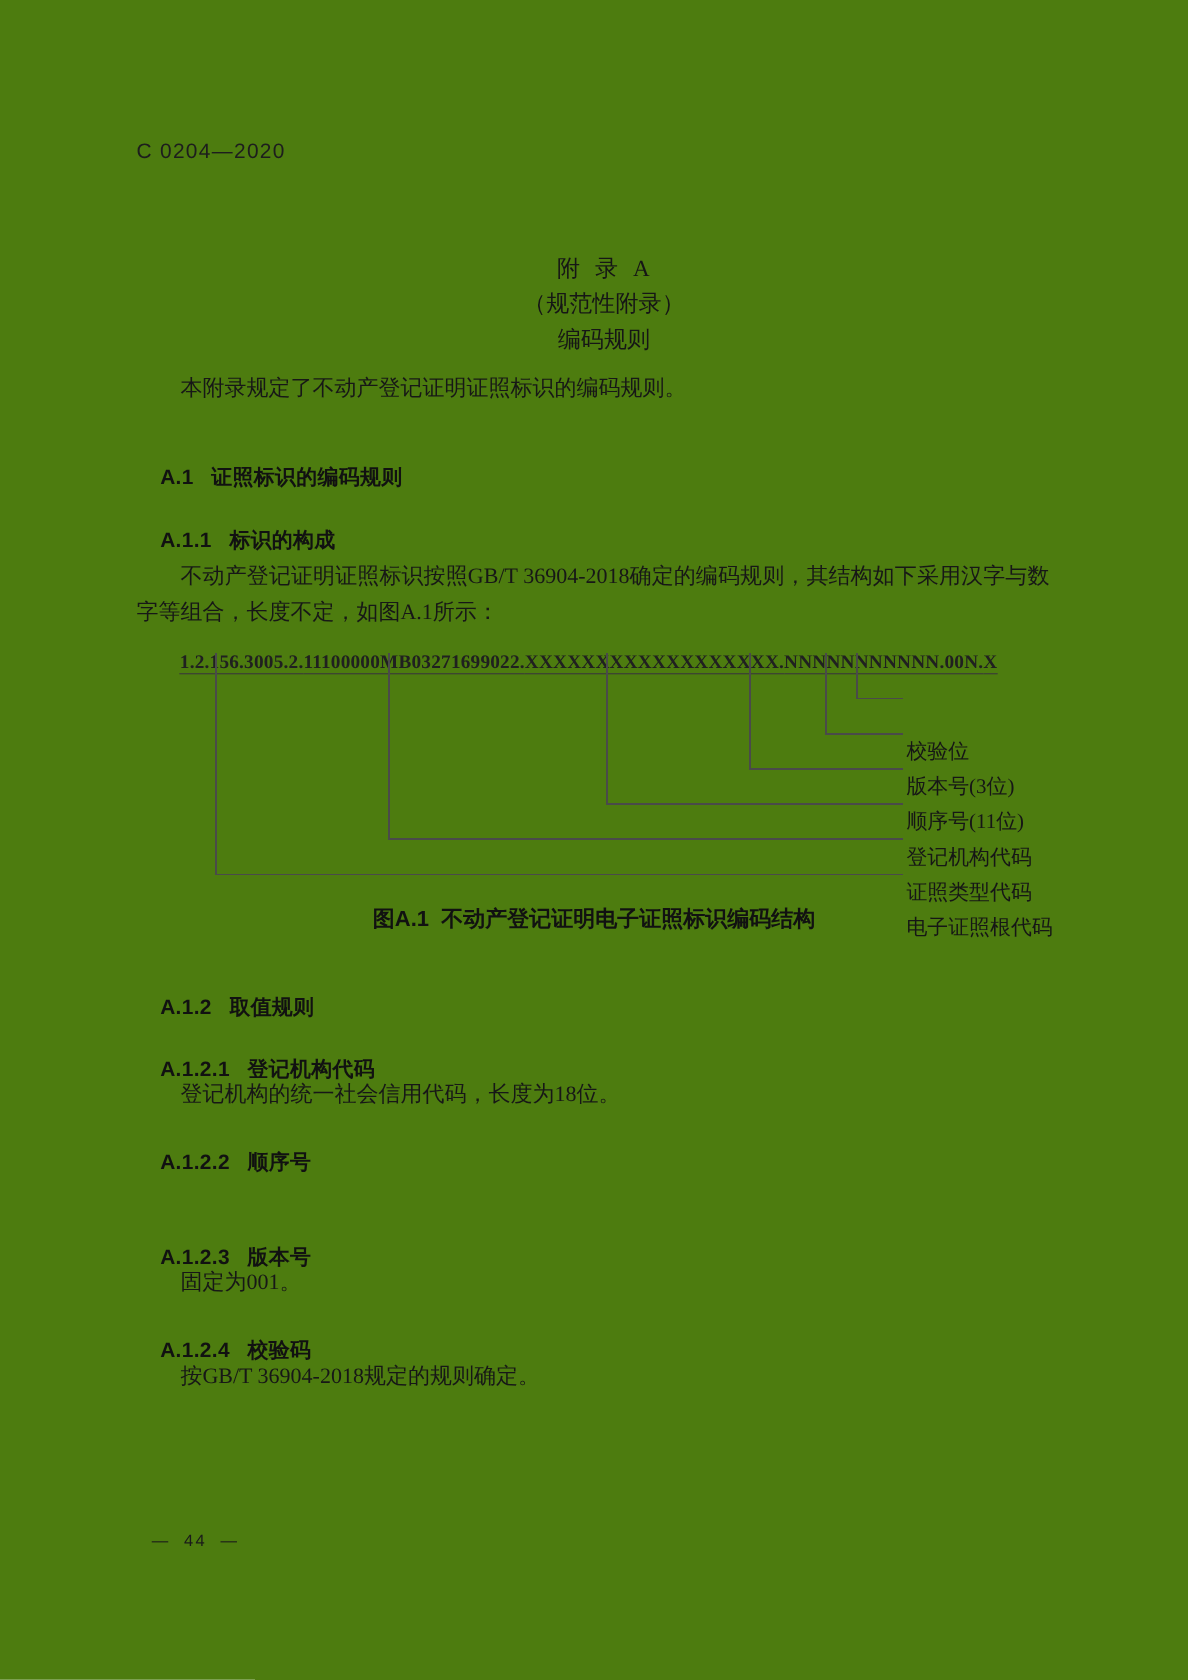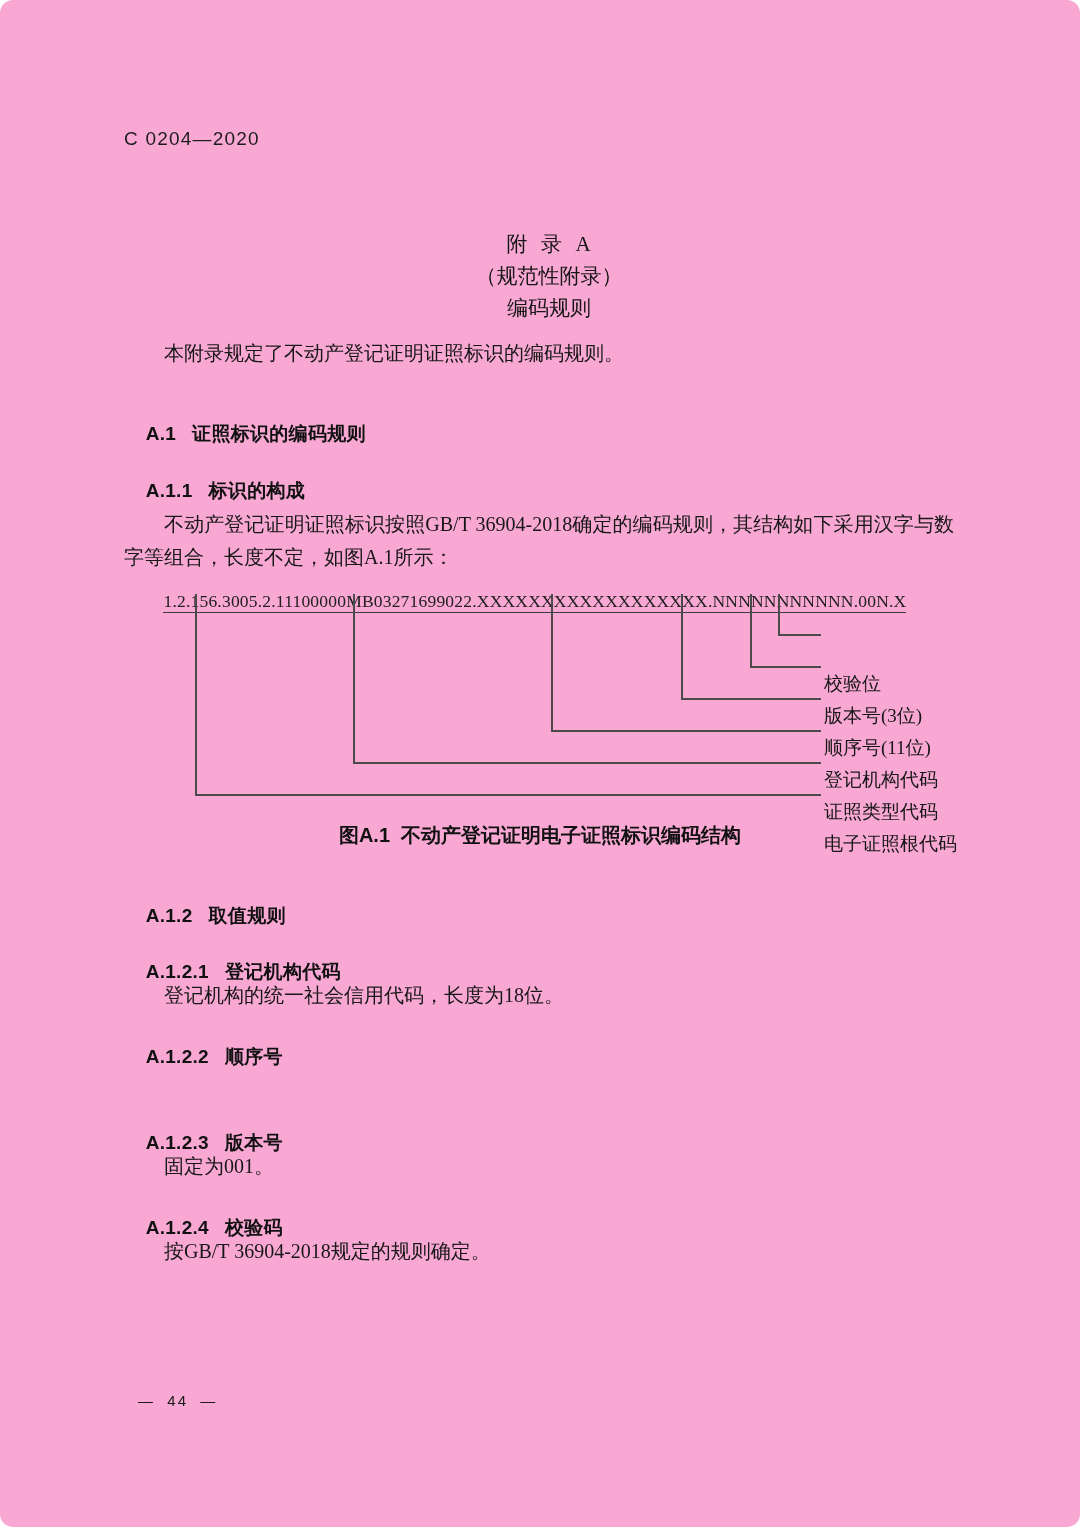--- a/index.html
+++ b/index.html
@@ -13,22 +13,21 @@
     height: 1527px;
     position: relative;
     font-family: "Liberation Serif", "DejaVu Serif", serif;
     color: #1a1a1a;
     overflow: hidden;
   }
 
   .page {
     position: absolute;
     inset: 0;
-    background: #f9a8d4;
-    border-radius: 13px;
+    background: #4d7c0f;
   }
 
   
   .doc-header {
     position: absolute;
     left: 124px;
     top: 128px;
     font-family: "Liberation Sans", "DejaVu Sans", sans-serif;
     font-size: 19px;
     letter-spacing: 1.2px;
@@ -87,20 +86,21 @@
     left: 12px;
     top: 0px;
     font-size: 17.5px;
     letter-spacing: .2px;
     white-space: pre;
     color: #202020;
   }
   .code-seg {
     border-bottom: 1.4px solid #3a3a3a;
     padding-bottom: 1px;
+    font-weight: bold;
   }
   .figure svg {
     position: absolute;
     left: 0;
     top: 0;
     width: 840px;
     height: 250px;
     overflow: visible;
   }
   .fig-label {

